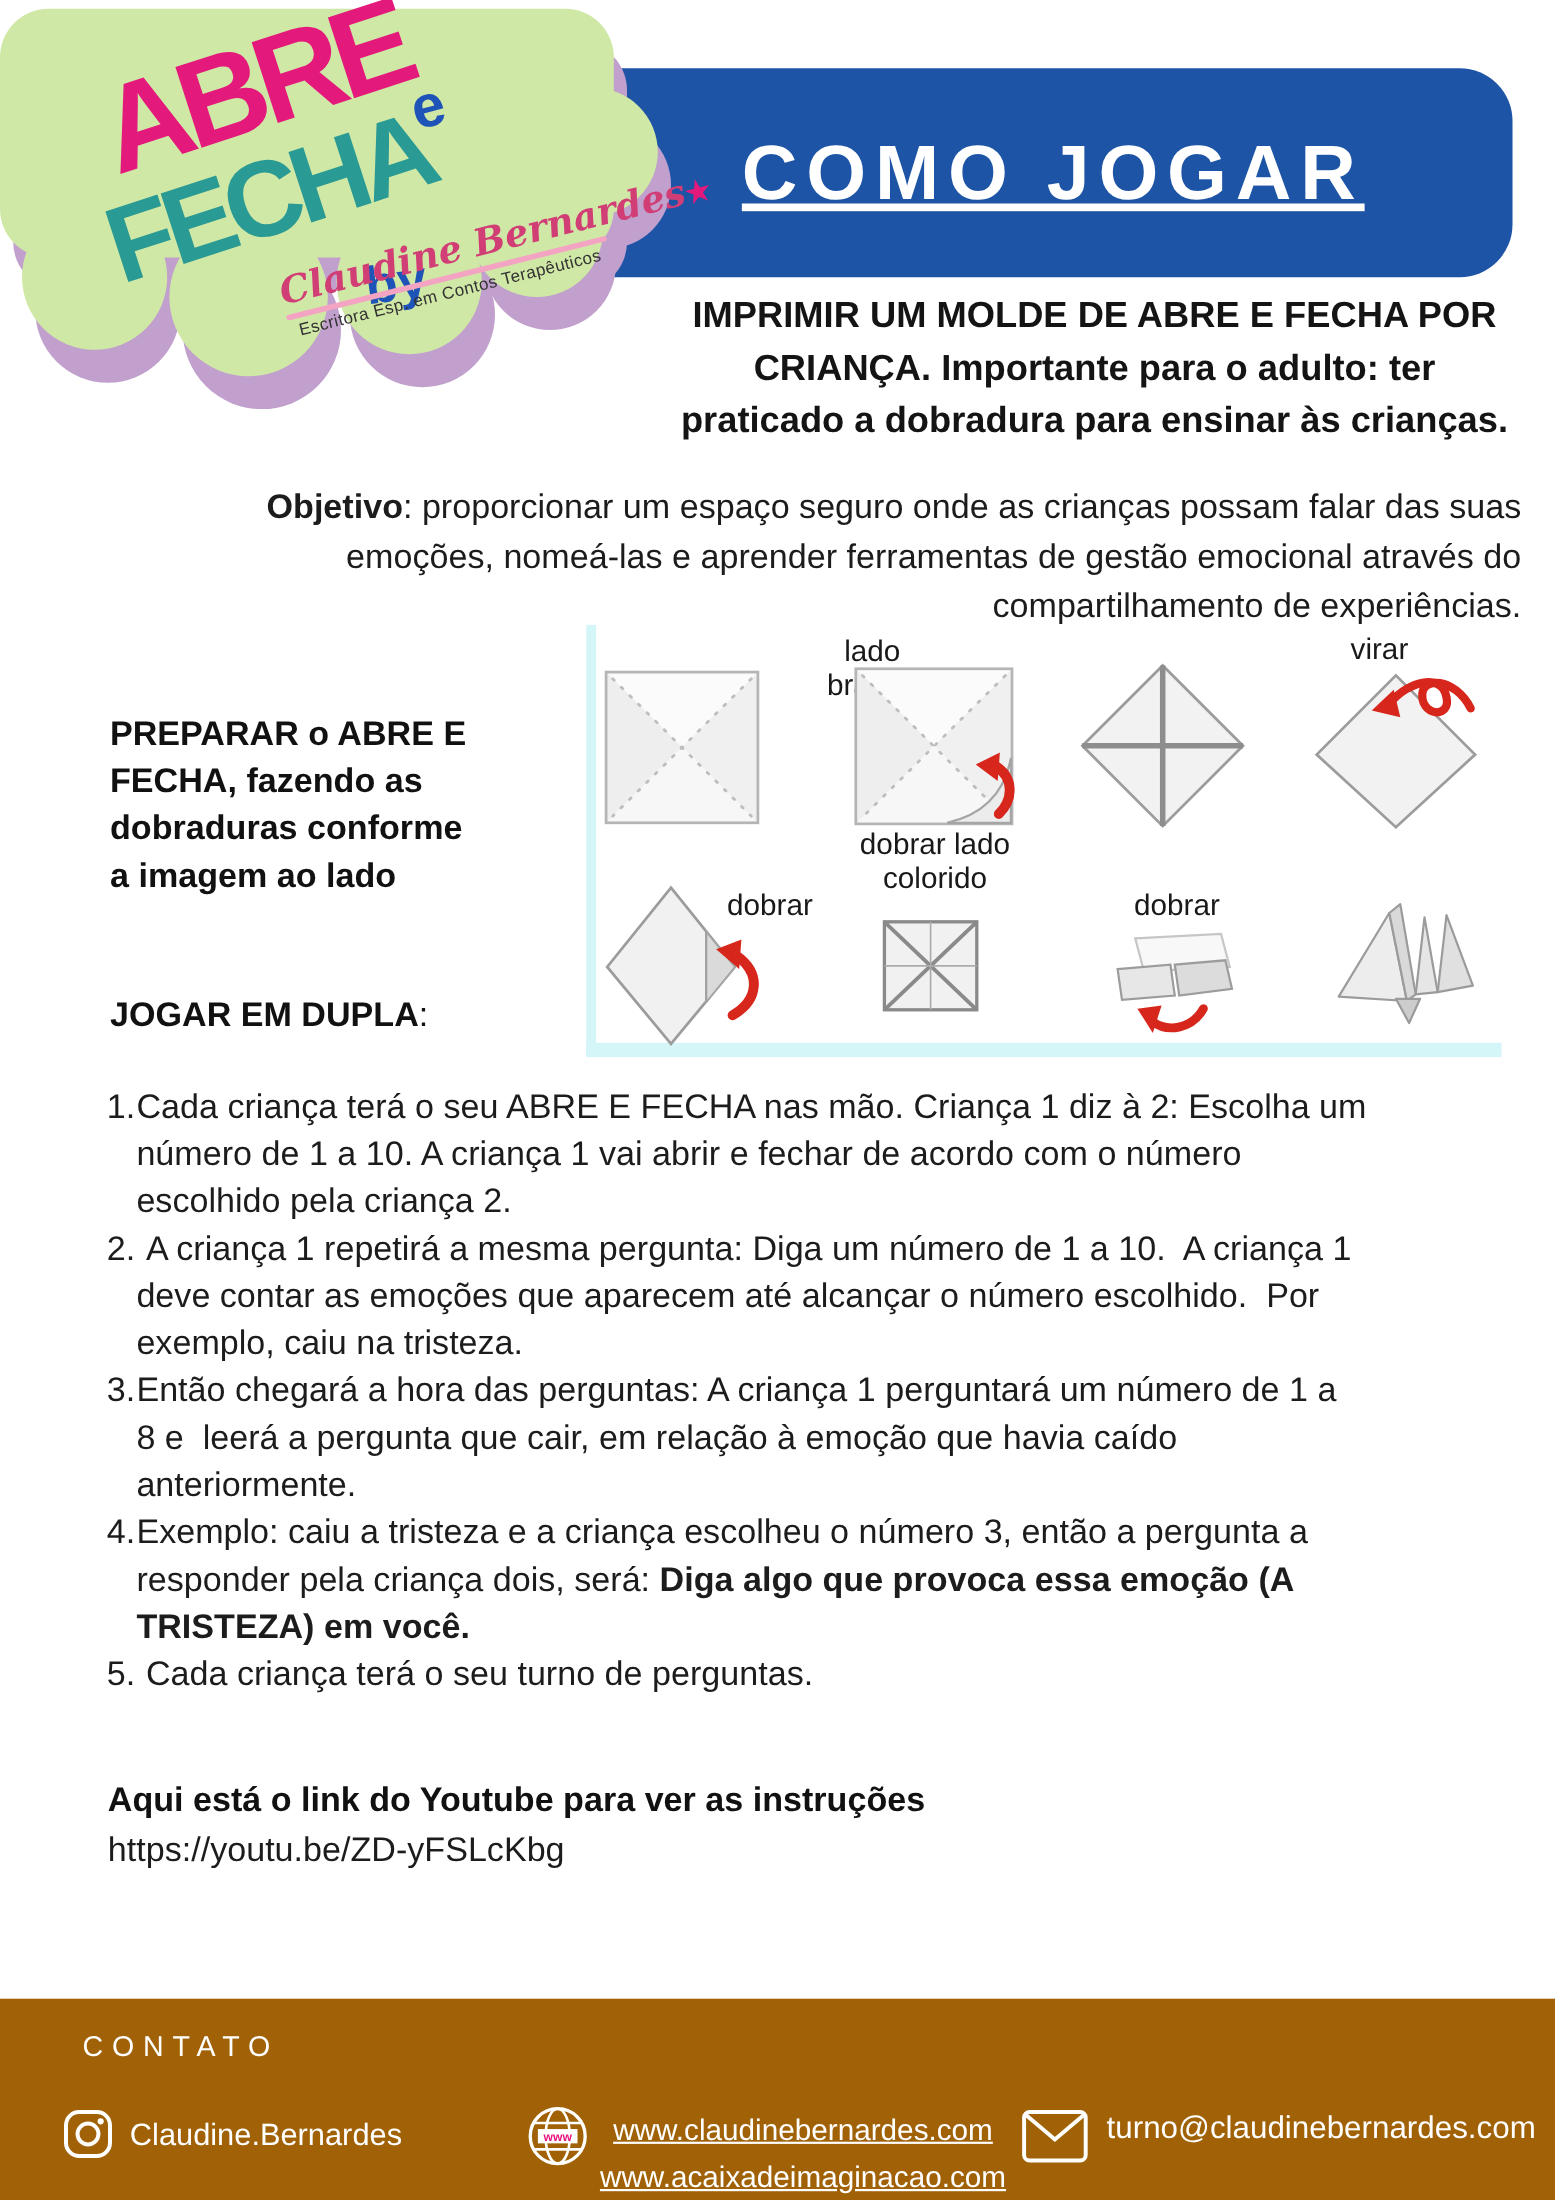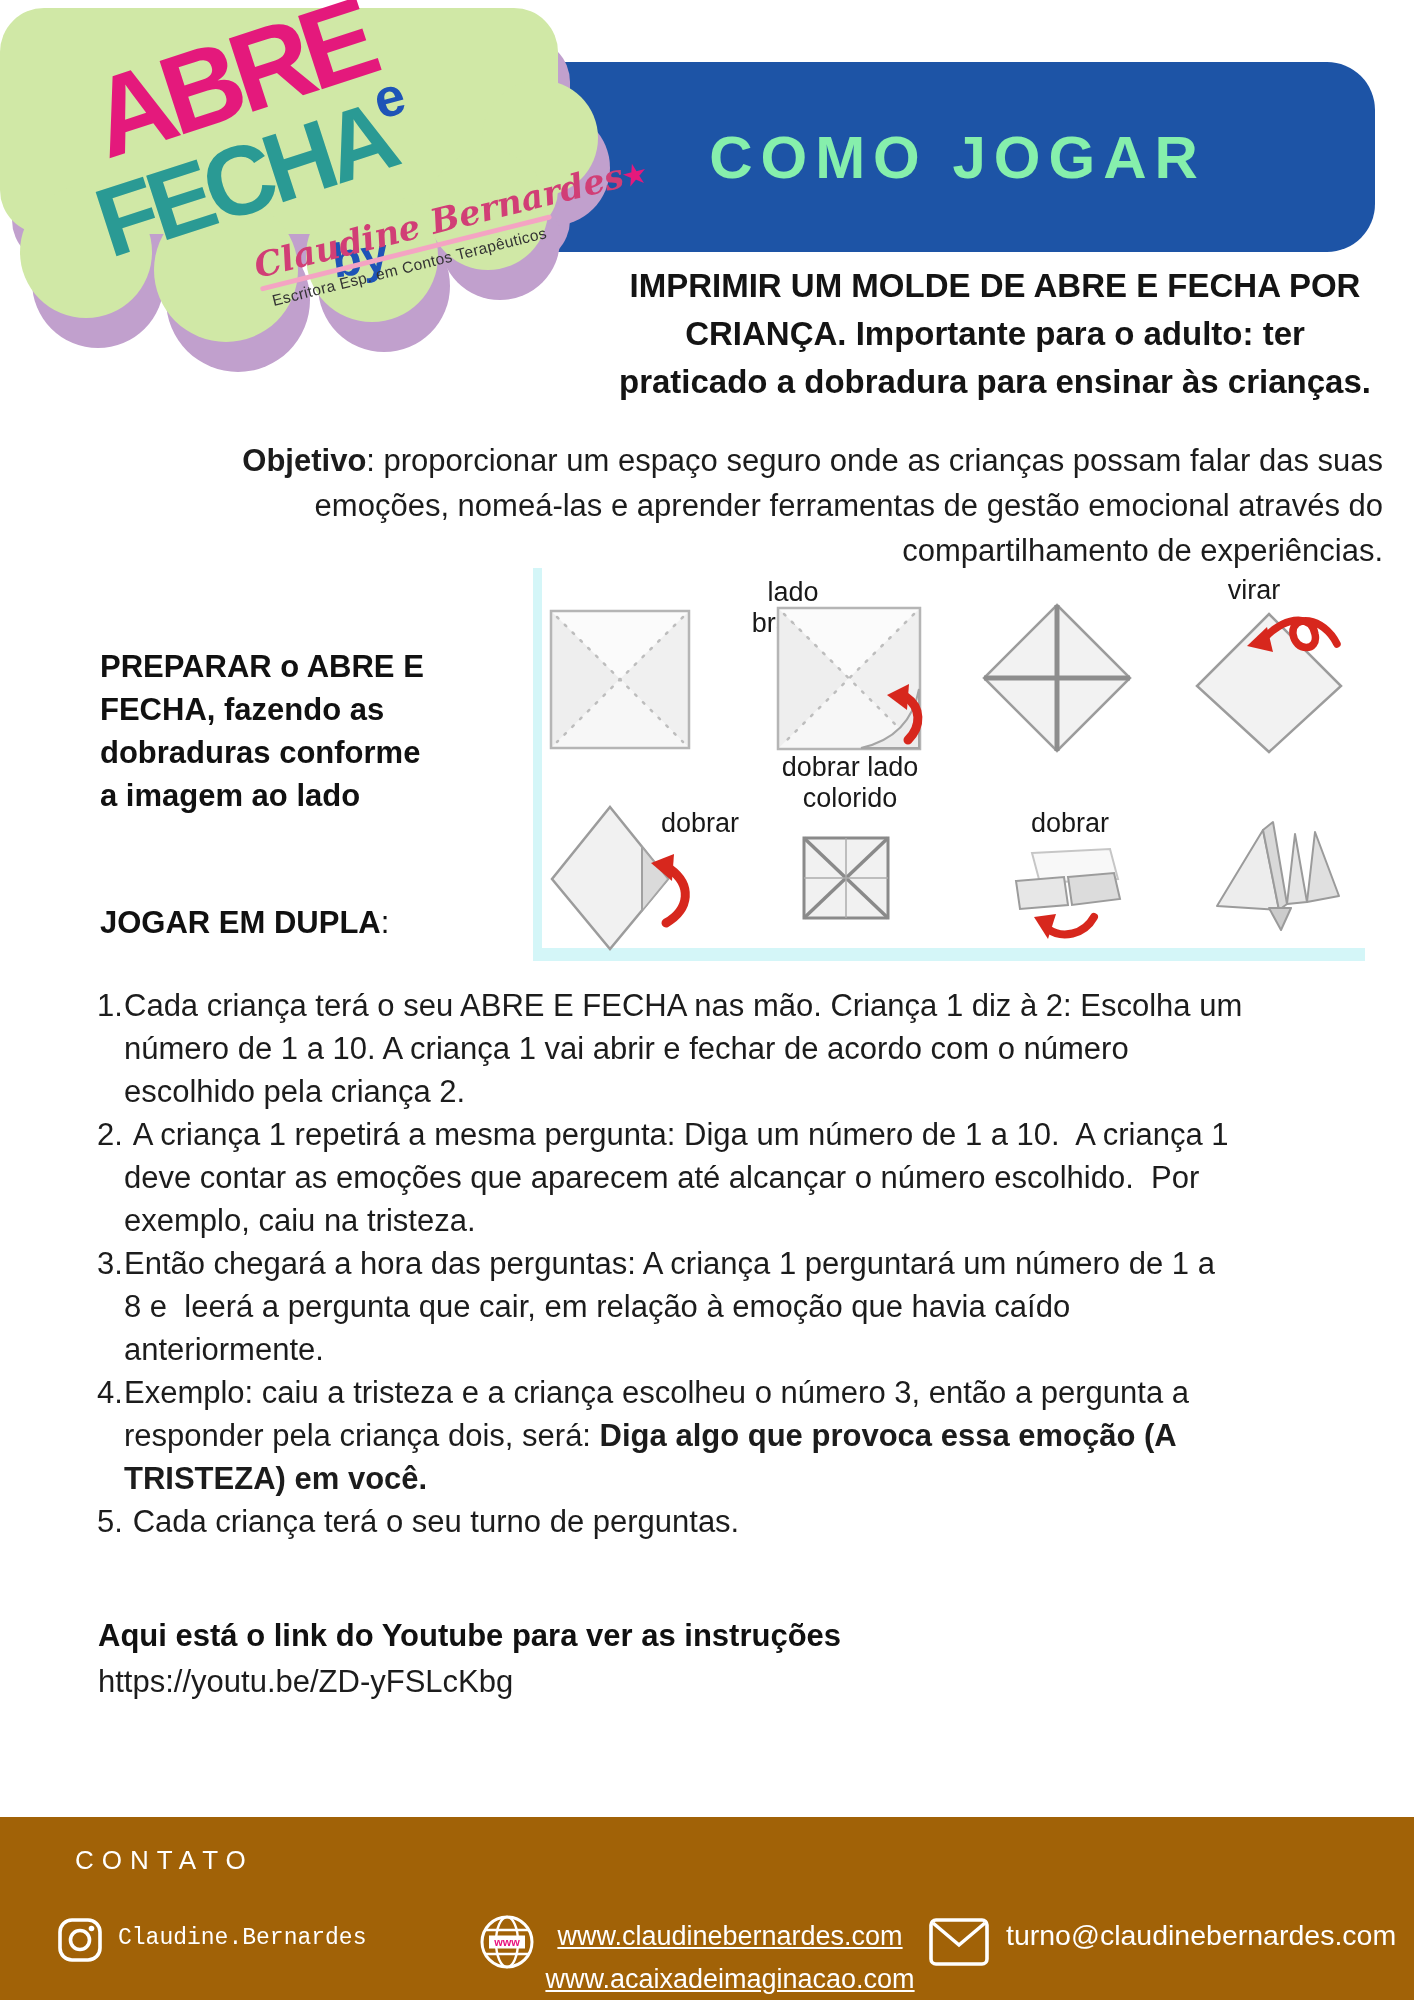--- a/index.html
+++ b/index.html
@@ -3,21 +3,21 @@
 <meta charset="utf-8">
 <style>
   html,body{margin:0;padding:0;background:#ffffff;}
   .page{position:relative;width:1414px;height:2000px;background:#ffffff;overflow:hidden;
         font-family:"Liberation Sans",sans-serif;color:#1b1b1b;}
   .abs{position:absolute;}
 
   
   .banner{position:absolute;left:470px;top:62px;width:905px;height:190px;
           background:#1d54a6;border-radius:48px;display:flex;align-items:center;justify-content:center;}
-  .banner-title{color:#86efac;font-size:60px;font-weight:bold;letter-spacing:8px;padding-left:70px;white-space:nowrap;}
+  .banner-title{color:#ffffff;font-size:70px;font-weight:bold;letter-spacing:8px;padding-left:70px;white-space:nowrap;text-decoration:underline;}
 
   
   .cloud{position:absolute;left:-6px;top:0;}
   .logo-word{position:absolute;font-weight:bold;white-space:nowrap;}
   .logo-abre{left:95px;top:58px;font-size:112px;letter-spacing:-8px;color:#e4197c;transform:rotate(-18deg);transform-origin:left center;}
   .logo-conj{left:374px;top:66px;font-size:54px;color:#1e54b7;transform:rotate(-15deg);}
   .logo-fecha{left:100px;top:170px;font-size:98px;letter-spacing:-7px;color:#2a9a94;transform:rotate(-18deg);transform-origin:left center;}
   .logo-by{left:332px;top:230px;font-size:48px;color:#1e54b7;transform:rotate(-8deg);}
   .sig-group{position:absolute;left:258px;top:246px;width:300px;transform:rotate(-14deg);transform-origin:left center;text-align:center;}
   .signature{font-family:"DejaVu Serif",serif;font-style:italic;font-weight:bold;font-size:34px;color:#d13e76;white-space:nowrap;}
@@ -45,21 +45,21 @@
   .line{white-space:pre-wrap;}
   .line b{font-weight:bold;}
 
   .yt-label{position:absolute;left:98px;top:1618px;font-weight:bold;font-size:31px;color:#111111;}
   .yt-url{position:absolute;left:98px;top:1664px;font-size:31px;color:#1c1c1c;cursor:pointer;}
 
   
   .footer{position:absolute;left:0;top:1817px;width:1414px;height:183px;background:#a16207;color:#ffffff;}
   .contato{position:absolute;left:75px;top:28px;font-size:26px;letter-spacing:8px;}
   .ig-icon{position:absolute;left:57px;top:100px;}
-  .ig-handle{position:absolute;left:118px;top:108px;font-size:23px;font-family:Liberation Mono, monospace;}
+  .ig-handle{position:absolute;left:118px;top:108px;font-size:28px;}
   .globe-icon{position:absolute;left:478px;top:96px;}
   .urls{position:absolute;left:545px;top:98px;width:370px;text-align:center;font-size:27px;line-height:43px;text-decoration:underline;}
   .env-icon{position:absolute;left:928px;top:100px;}
   .email{position:absolute;left:1006px;top:102px;font-size:28.5px;}
   .phone{position:absolute;left:1006px;top:147px;font-size:28.5px;margin-top:36px;}
 </style>
 </head>
 <body>
 
 <div class="page">

